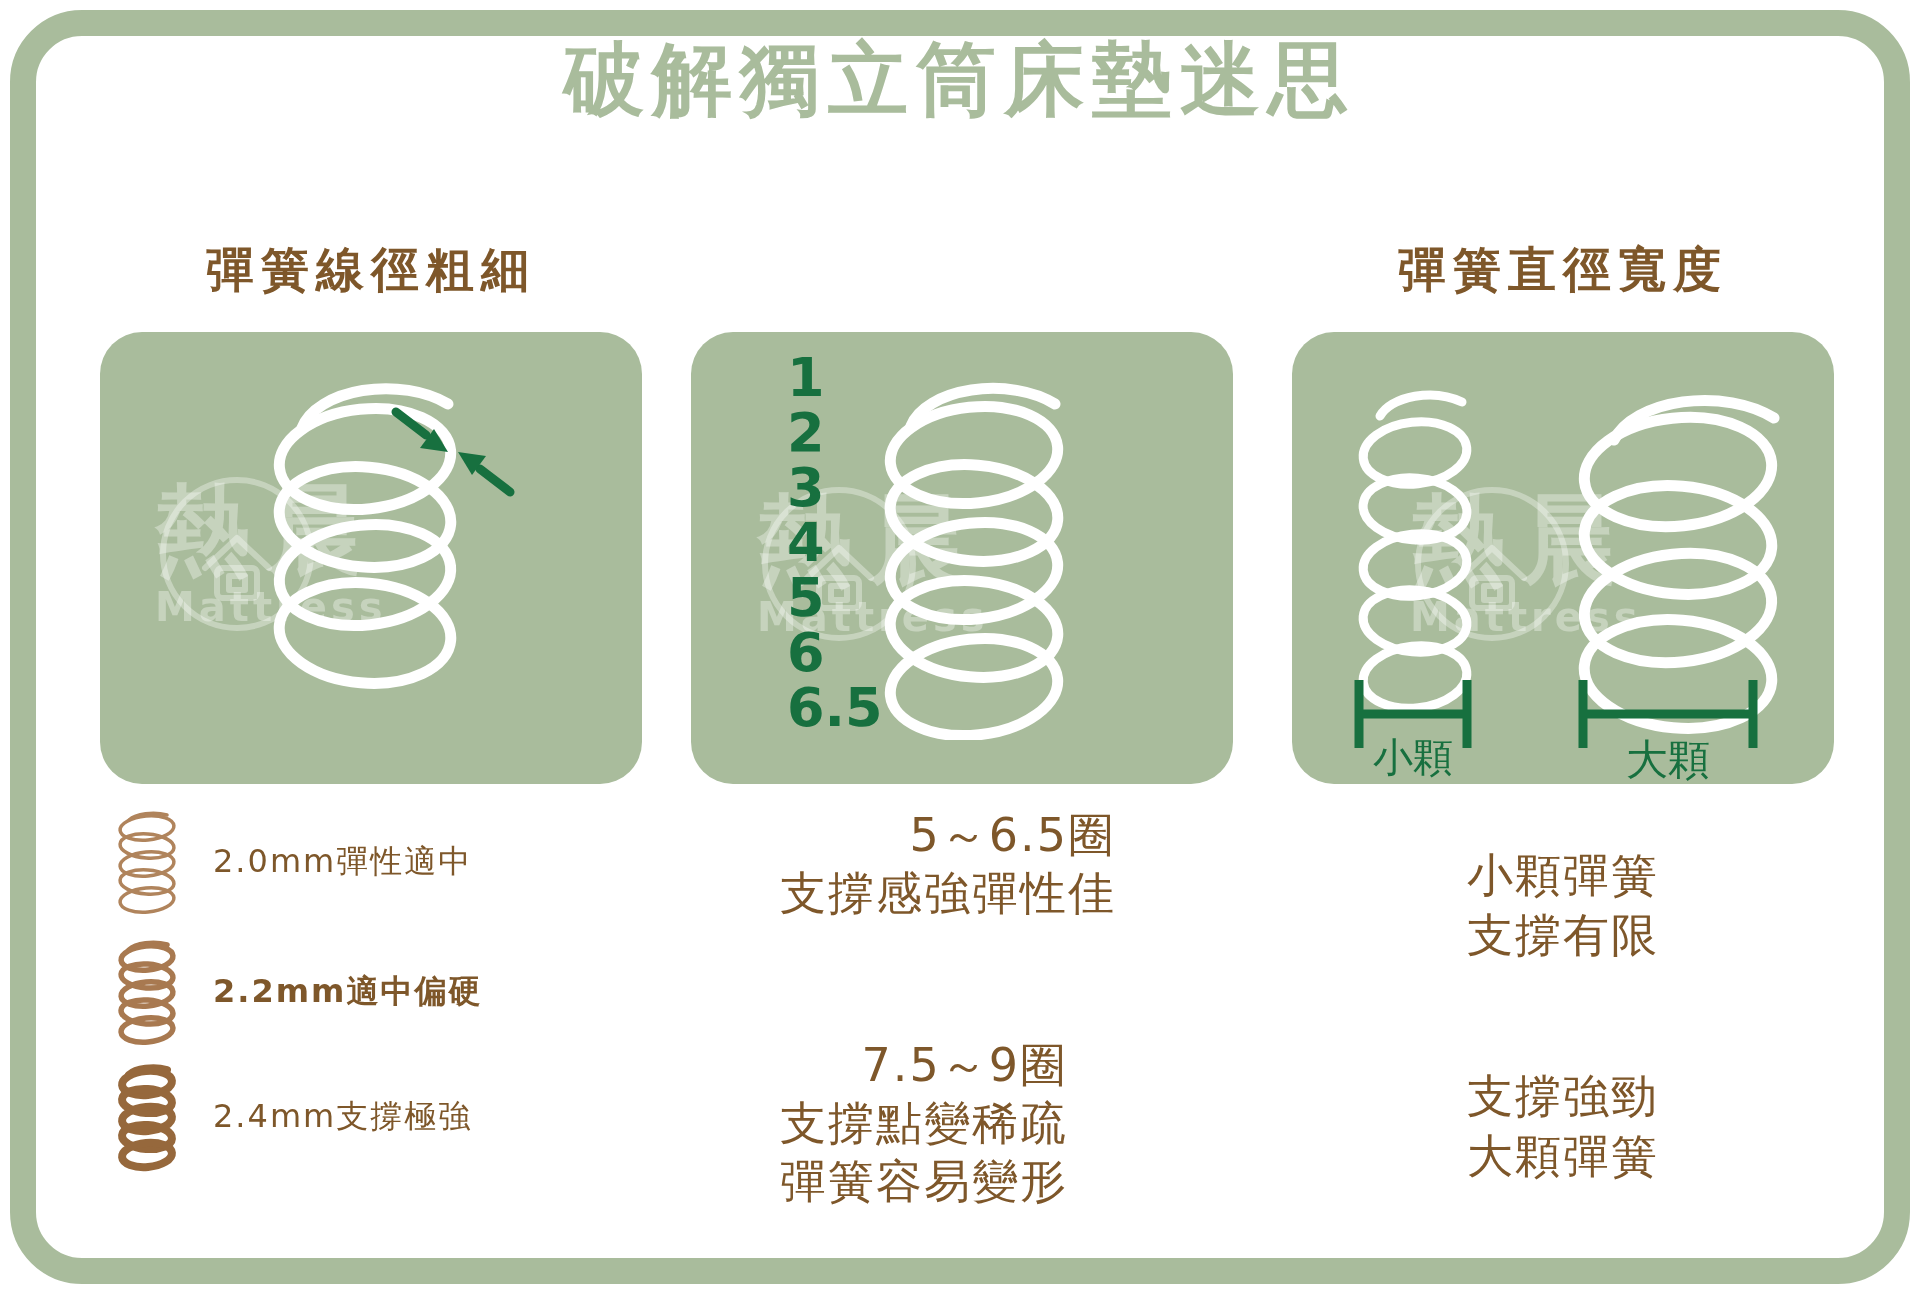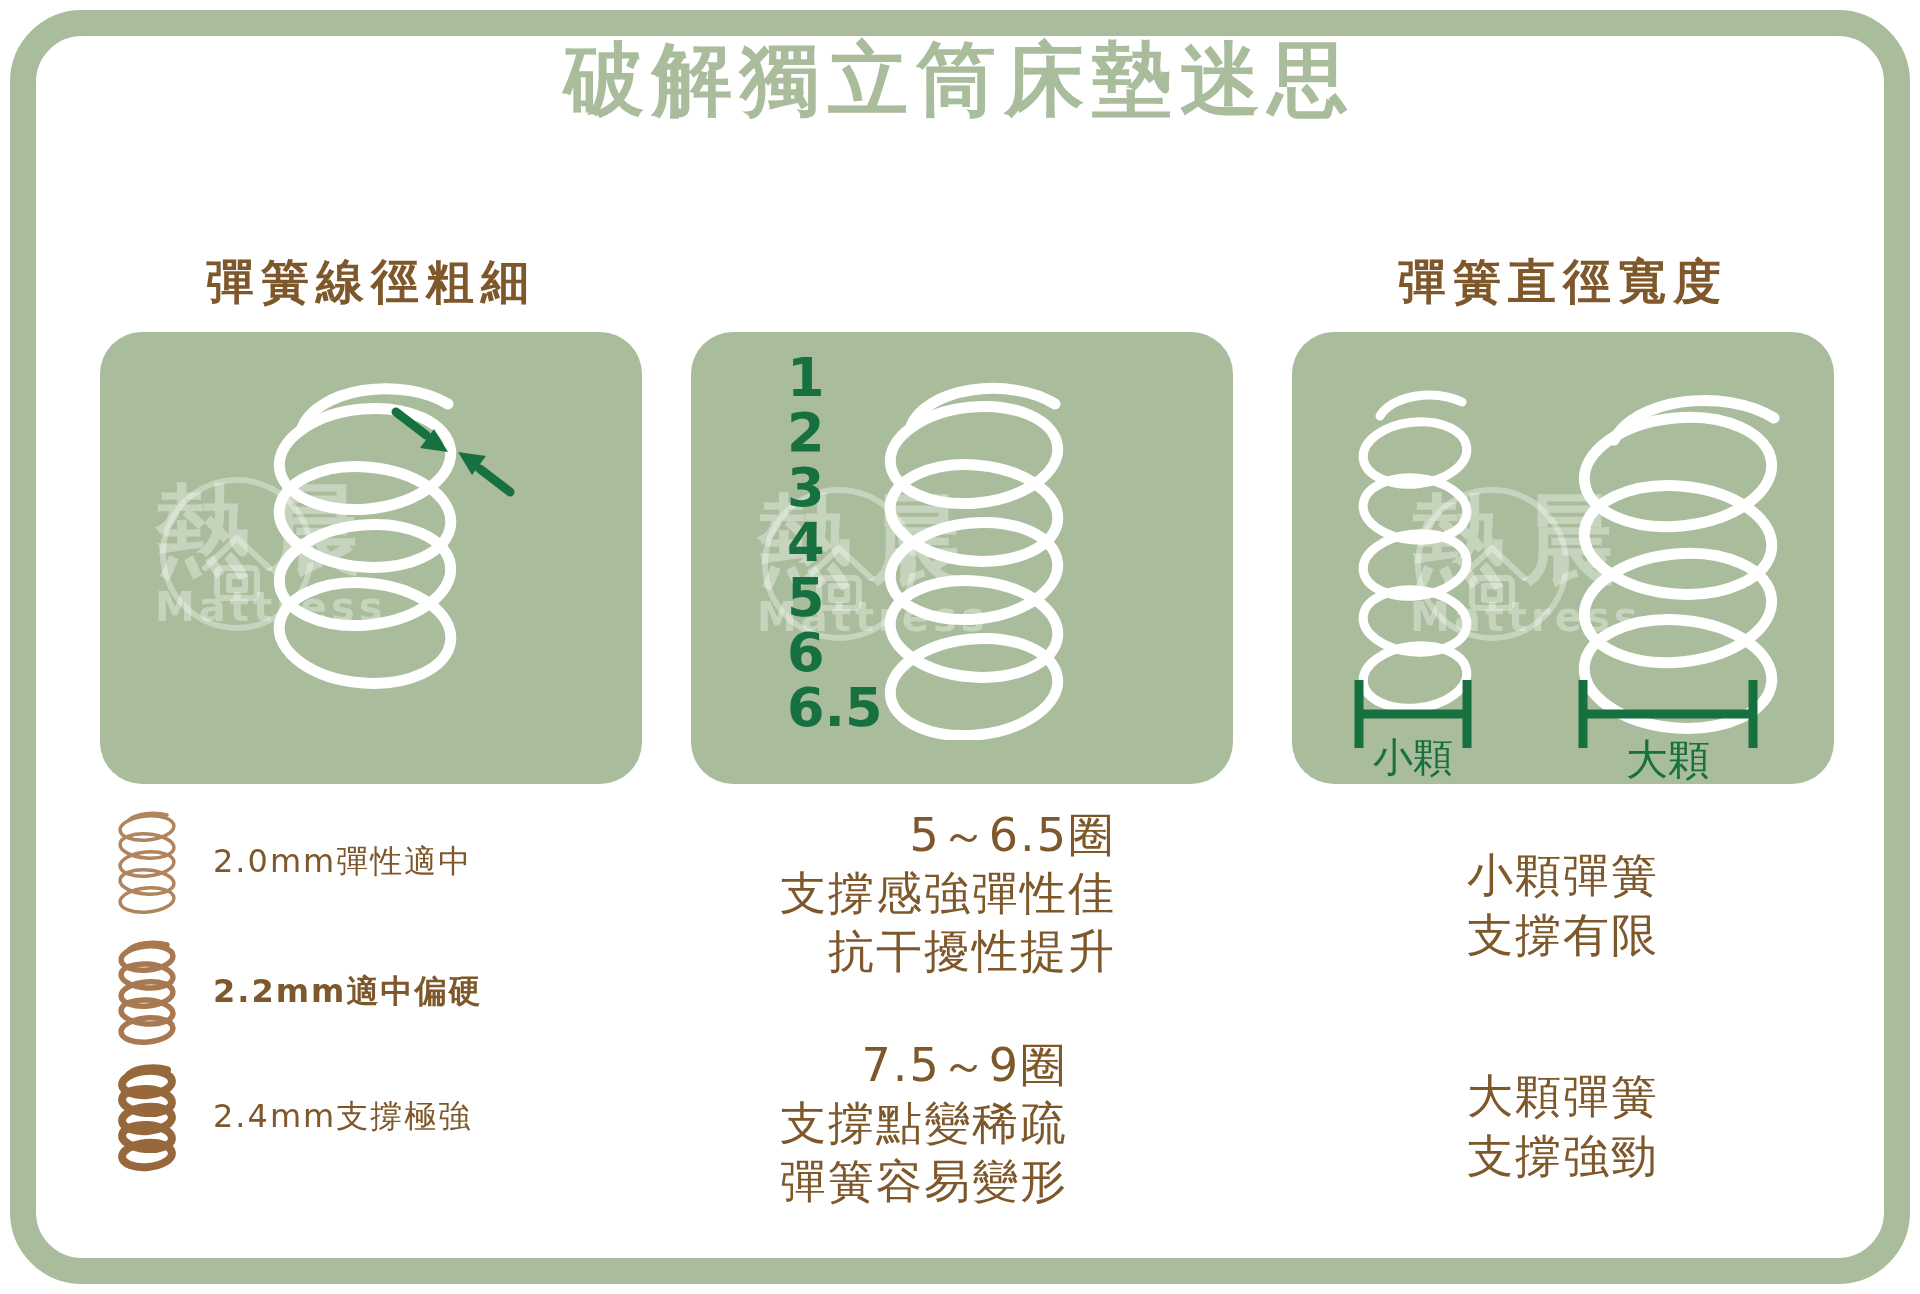--- a/index.html
+++ b/index.html
@@ -10,21 +10,21 @@
   }
   *{margin:0;padding:0;box-sizing:border-box;}
   body{background:#ffffff;font-family:"DejaVu Sans",sans-serif;}
   .canvas{position:relative;width:1920px;height:1294px;background:#ffffff;overflow:hidden;}
 
   .frame{position:absolute;inset:10px;border:26px solid var(--sage);border-radius:72px;}
 
   .page-title{position:absolute;left:0;top:34px;width:100%;text-align:center;
     color:var(--sage);font-size:80px;font-weight:bold;letter-spacing:8px;line-height:92px;}
 
-  .col-header{position:absolute;top:250px;height:62px;line-height:62px;text-align:center;
+  .col-header{position:absolute;top:238px;height:62px;line-height:62px;text-align:center;
     color:var(--brown);font-size:48px;font-weight:bold;letter-spacing:7px;}
   .col-header.c1{left:100px;width:542px;}
   .col-header.c2{left:691px;width:542px;}
   .col-header.c3{left:1292px;width:542px;}
 
   .panel{position:absolute;top:332px;width:542px;height:452px;background:var(--sage);border-radius:42px;}
   .panel.p1{left:100px;}
   .panel.p2{left:691px;}
   .panel.p3{left:1292px;}
 
@@ -220,30 +220,29 @@
         <ellipse cx="32" cy="76" rx="25" ry="12" transform="rotate(4 32 76)"></ellipse>
         <ellipse cx="32" cy="94" rx="25" ry="12" transform="rotate(-5 32 94)"></ellipse>
       </g>
     </svg>
     <span class="legend-label">2.4mm支撐極強</span>
   </div>
 
   <div class="note-block mid" style="top:806px;">
     <div>5～6.5圈</div>
     <div>支撐感強彈性佳</div>
-    <div>抗干擾性提升</div>
   </div>
   <div class="note-block mid" style="top:1036px;">
     <div>7.5～9圈</div>
     <div>支撐點變稀疏</div>
     <div>彈簧容易變形</div>
   </div>
 
   <div class="note-block right" style="top:845px;">
     <div>小顆彈簧</div>
     <div>支撐有限</div>
   </div>
   <div class="note-block right" style="top:1066px;">
+    <div>支撐強勁</div>
     <div>大顆彈簧</div>
-    <div>支撐強勁</div>
   </div>
 
 </div>
 
 </body></html>

